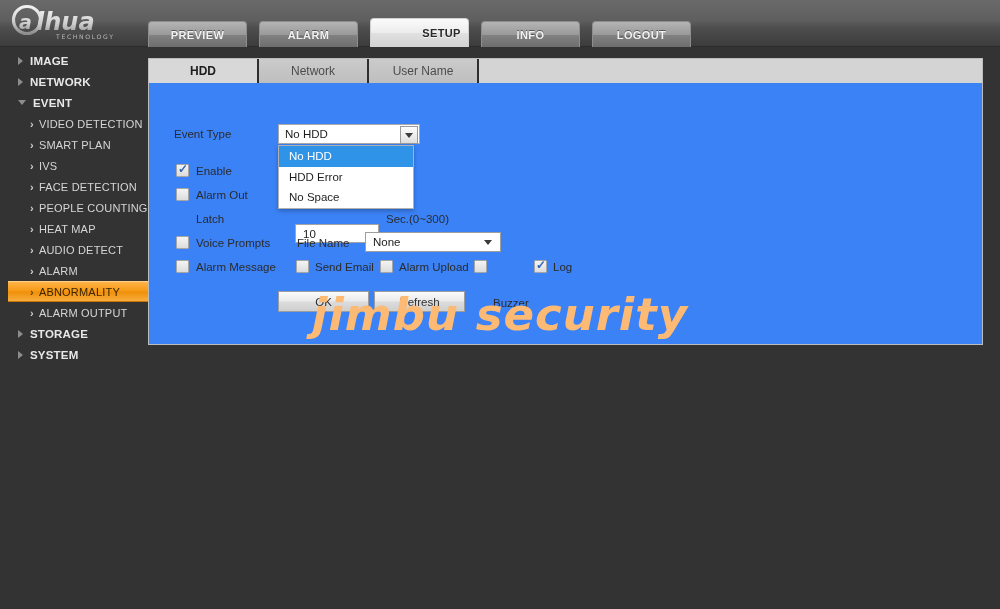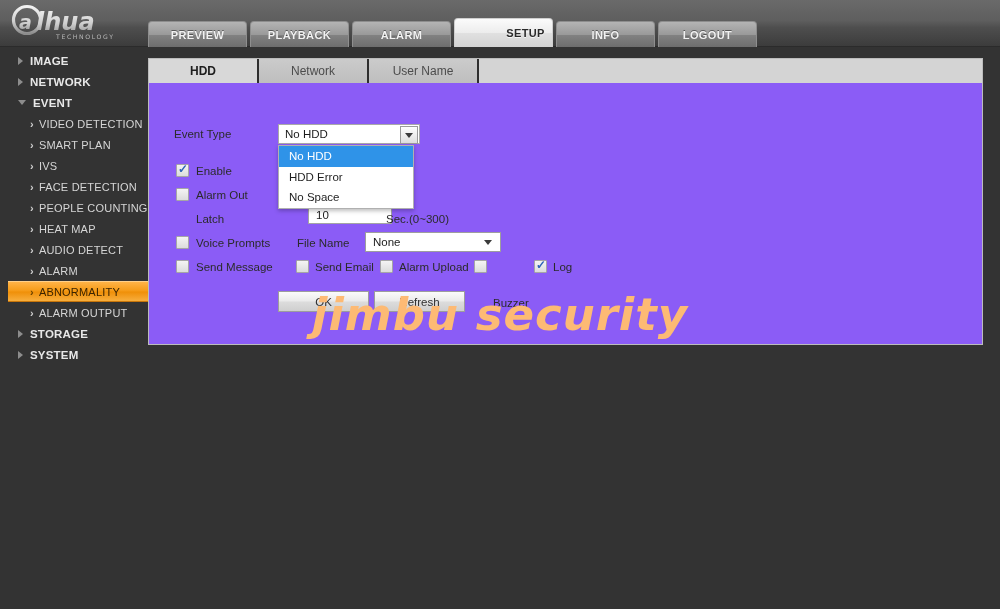--- a/index.html
+++ b/index.html
@@ -16,21 +16,21 @@
     position: absolute; left: 0; top: 0; width: 1000px; height: 47px;
     background: linear-gradient(to bottom, #6a6a6a 0%, #5e5e5e 45%, #4e4e4e 60%, #3c3c3c 100%);
     border-bottom: 1px solid #2b2b2b;
   }
   .logo {
     position: absolute; left: 8px; top: 2px; width: 128px; height: 42px;
     display: flex; align-items: center; justify-content: center;
   }
   .logo-svg { display:block; }
 
-  .navtabs { position: absolute; left: 148px; top: 21px; height: 26px; display: flex; gap: 3px; }
+  .navtabs { position: absolute; left: 148px; top: 21px; height: 26px; display: flex; gap: 12px; }
   .navtab {
     width: 99px; height: 26px;
     background: linear-gradient(to bottom, #b4b4b4 0%, #9a9a9a 50%, #828282 51%, #6e6e6e 100%);
     border: 1px solid #8e8e8e; border-bottom: none;
     border-radius: 4px 4px 0 0;
     color: #f2f2f2; font-size: 11px; font-weight: bold; letter-spacing: 0.4px;
     display: flex; align-items: center; justify-content: center;
     text-shadow: 0 -1px 0 rgba(0,0,0,.45);
     cursor: pointer;
   }
@@ -80,21 +80,21 @@
     display: flex; align-items: center; justify-content: center;
     font-size: 12px; color: #4c4c4c; cursor: pointer;
     background: linear-gradient(to bottom,#cbcbcb,#bebebe);
     border-right: 2px solid #2e2e2e;
   }
   .ctab.active {
     background: #d8d8d8; color: #1d1d1d; font-weight: bold;
   }
   .ctab-fill { flex: 1; height: 24px; background: #2e2e2e; }
 
-  .form { position: absolute; left: 0; top: 24px; width: 833px; height: 261px; background: #8b5cf6; }
+  .form { position: absolute; left: 0; top: 24px; width: 833px; height: 261px; background: #3b82f6; }
 
   .lbl { position: absolute; font-size: 11.5px; color: #2b2b2b; white-space: nowrap; }
 
   
   .cbx {
     position: absolute; width: 13px; height: 13px;
     background: linear-gradient(to bottom,#f4f4f4,#dcdcdc);
     border: 1px solid #a6a6a6; border-radius: 1px; cursor: pointer;
   }
   .cbx.on::after {
@@ -168,21 +168,20 @@
           </linearGradient>
         </defs>
         <circle cx="17" cy="16" r="13.5" fill="none" stroke="url(#lg)" stroke-width="3.2"></circle>
         <text x="9" y="25" font-family="DejaVu Sans, sans-serif" font-size="19" font-style="italic" font-weight="bold" fill="url(#lg)">a</text>
         <text x="26" y="26" font-family="DejaVu Sans, sans-serif" font-size="24" font-style="italic" font-weight="bold" fill="url(#lg)">lhua</text>
         <text x="46" y="35" font-family="DejaVu Sans, sans-serif" font-size="6.2" letter-spacing="1.6" fill="#b6b6b6">TECHNOLOGY</text>
       </svg>
     </div>
     <div class="navtabs">
       <div class="navtab">PREVIEW</div>
-      <div class="navtab">PLAYBACK</div>
       <div class="navtab">ALARM</div>
       <div class="navtab active">SETUP</div>
       <div class="navtab">INFO</div>
       <div class="navtab">LOGOUT</div>
     </div>
   </div>
 
   <div class="sidebar">
     <div class="side-item">
       <span class="tri-r"></span>
@@ -273,33 +272,33 @@
         <div class="ddl-item">No Space</div>
       </div>
 
       <div class="cbx on" style="left:27px; top:81px;"></div>
       <div class="lbl" style="left:47px; top:82px;">Enable</div>
 
       <div class="cbx" style="left:27px; top:105px;"></div>
       <div class="lbl" style="left:47px; top:106px;">Alarm Out</div>
 
       <div class="lbl" style="left:47px; top:130px;">Latch</div>
-      <div class="txt" style="left:146px; top:122px; width:84px;margin-left:13px;">10</div>
+      <div class="txt" style="left:146px; top:141px; width:84px;">10</div>
       <div class="lbl" style="left:237px; top:130px;">Sec.(0~300)</div>
 
       <div class="cbx" style="left:27px; top:153px;"></div>
       <div class="lbl" style="left:47px; top:154px;">Voice Prompts</div>
       <div class="lbl" style="left:148px; top:154px;">File Name</div>
       <div class="sel-plain" style="left:216px; top:149px; width:136px;">
         <span>None</span>
         <span class="arrow-dn"></span>
       </div>
 
       <div class="cbx" style="left:27px; top:177px;"></div>
-      <div class="lbl" style="left:47px; top:178px;">Send Message</div>
+      <div class="lbl" style="left:47px; top:178px;">Alarm Message</div>
 
       <div class="cbx" style="left:147px; top:177px;"></div>
       <div class="lbl" style="left:166px; top:178px;">Send Email</div>
 
       <div class="cbx" style="left:231px; top:177px;"></div>
       <div class="lbl" style="left:250px; top:178px;">Alarm Upload</div>
 
       <div class="cbx" style="left:325px; top:177px;"></div>
       <div class="lbl" style="left:344px; top:178px;margin-top:36px;">Buzzer</div>
 

